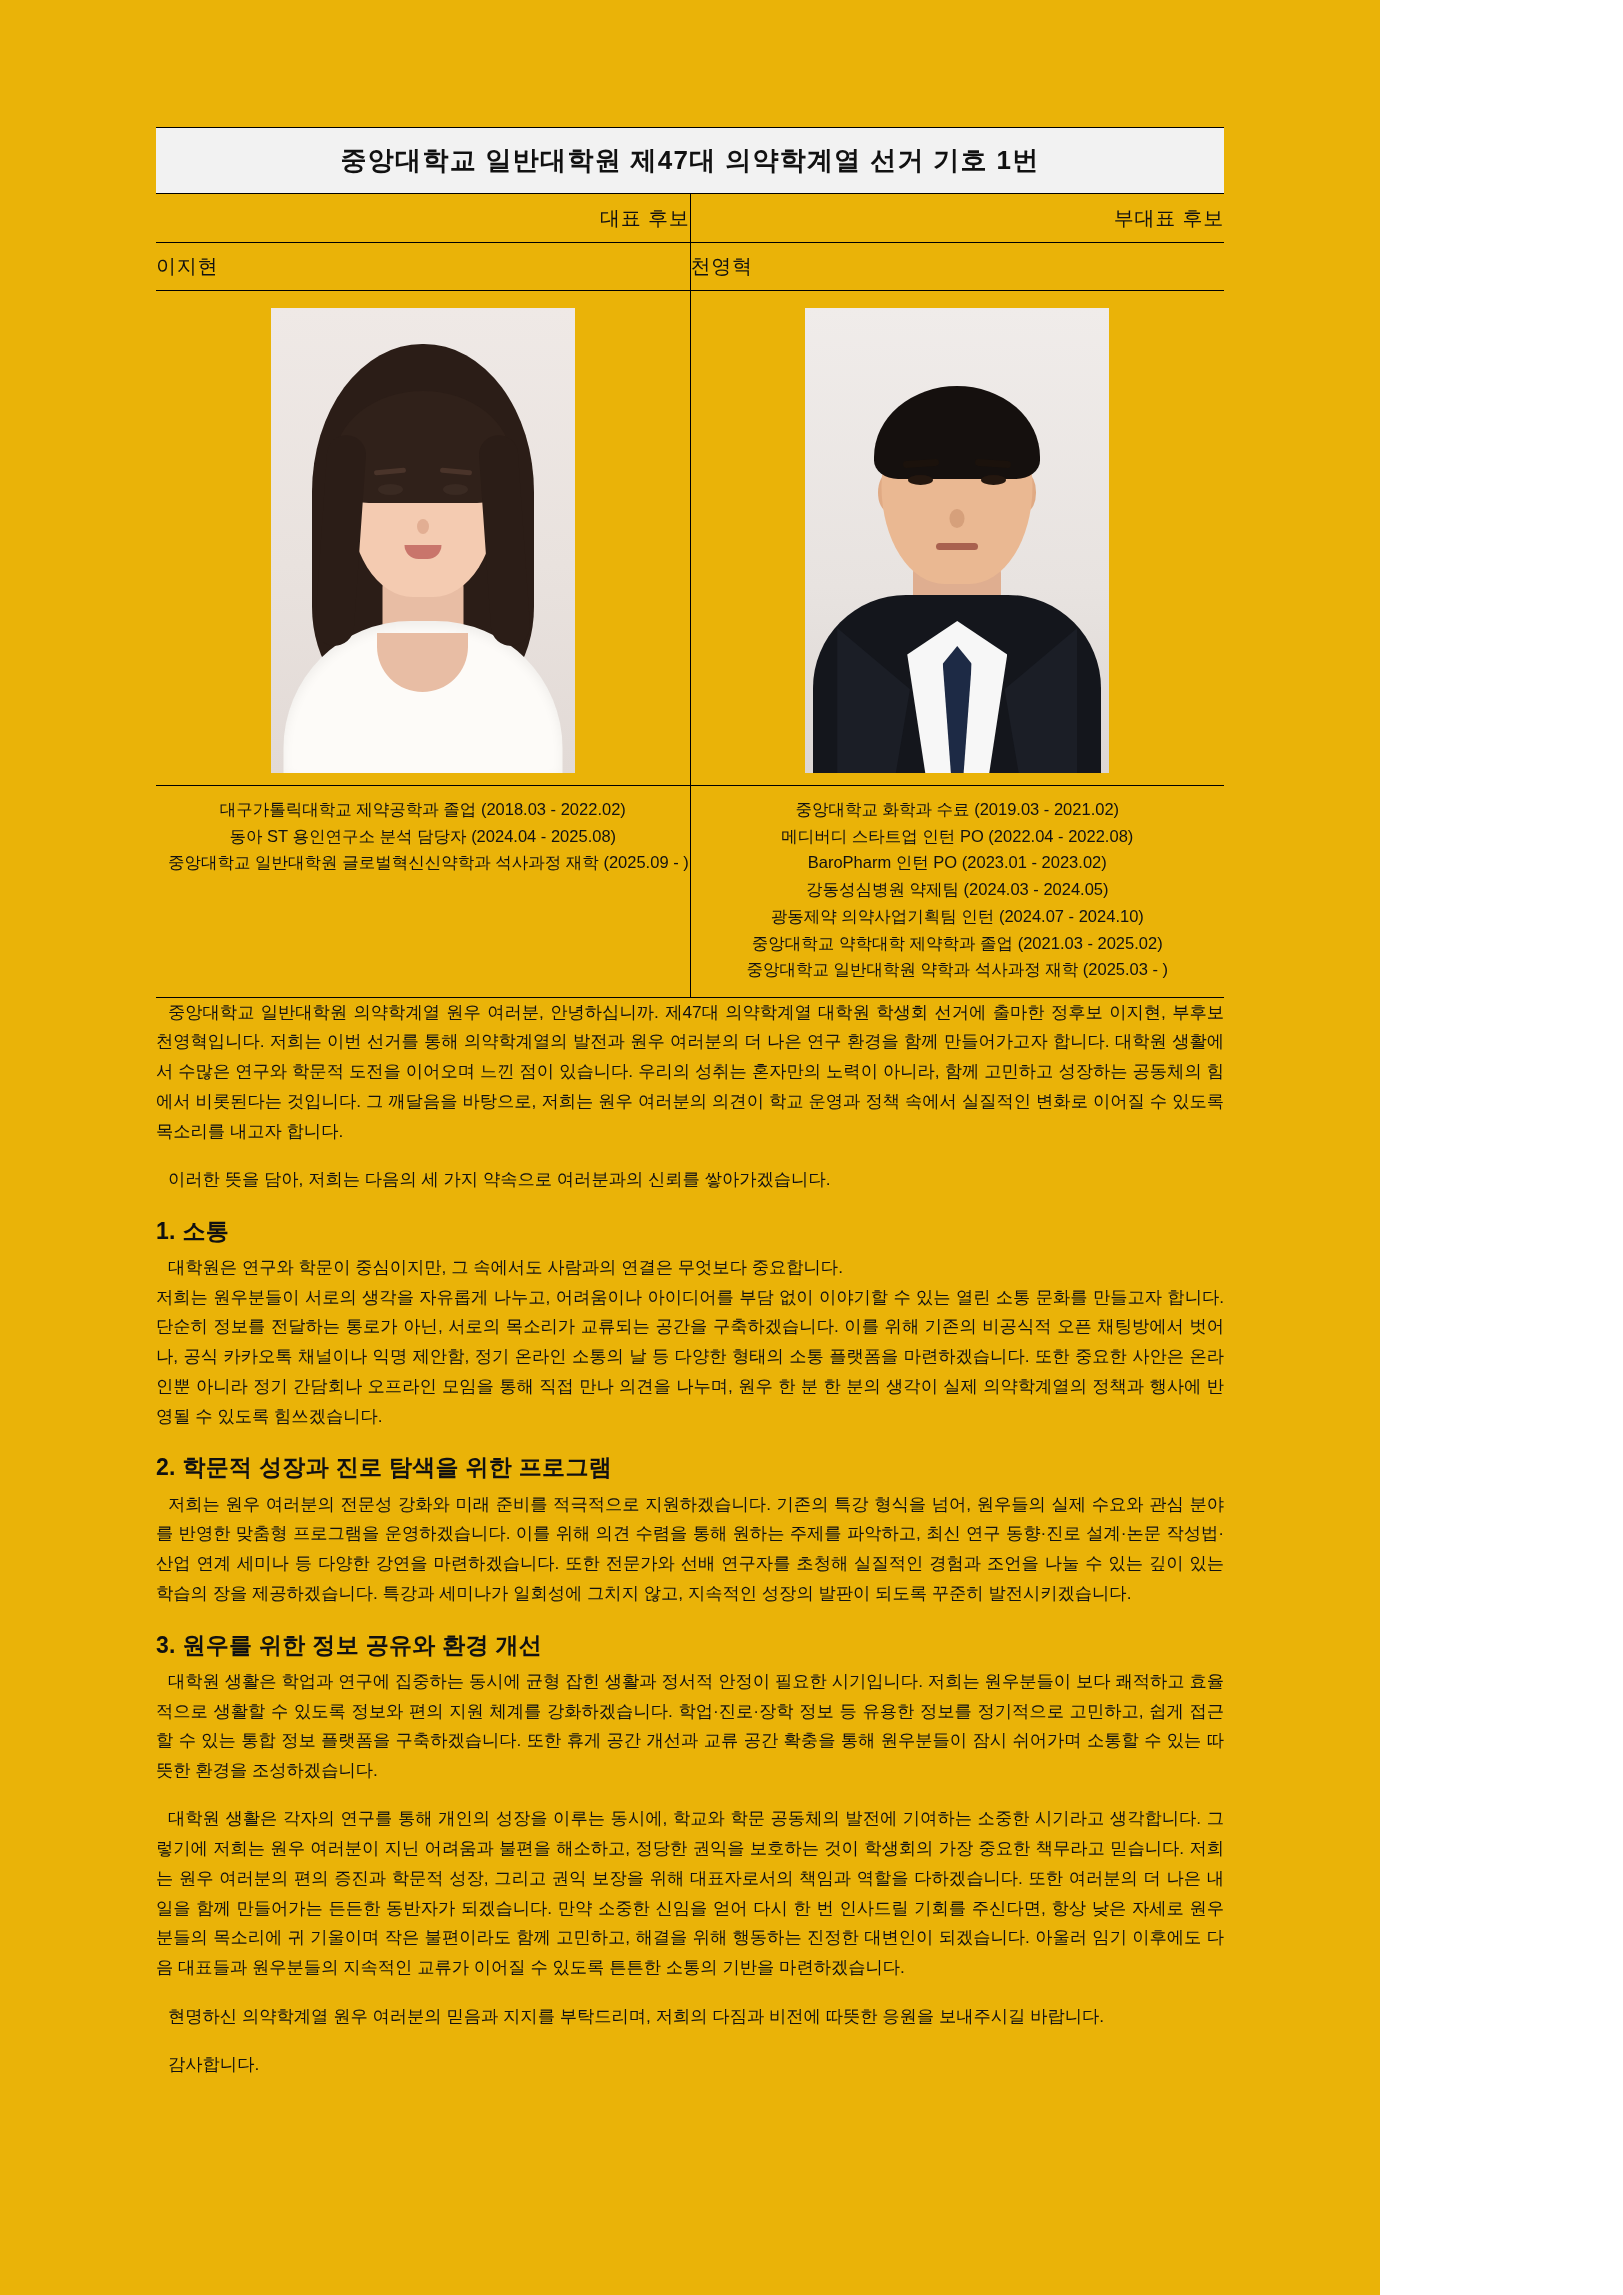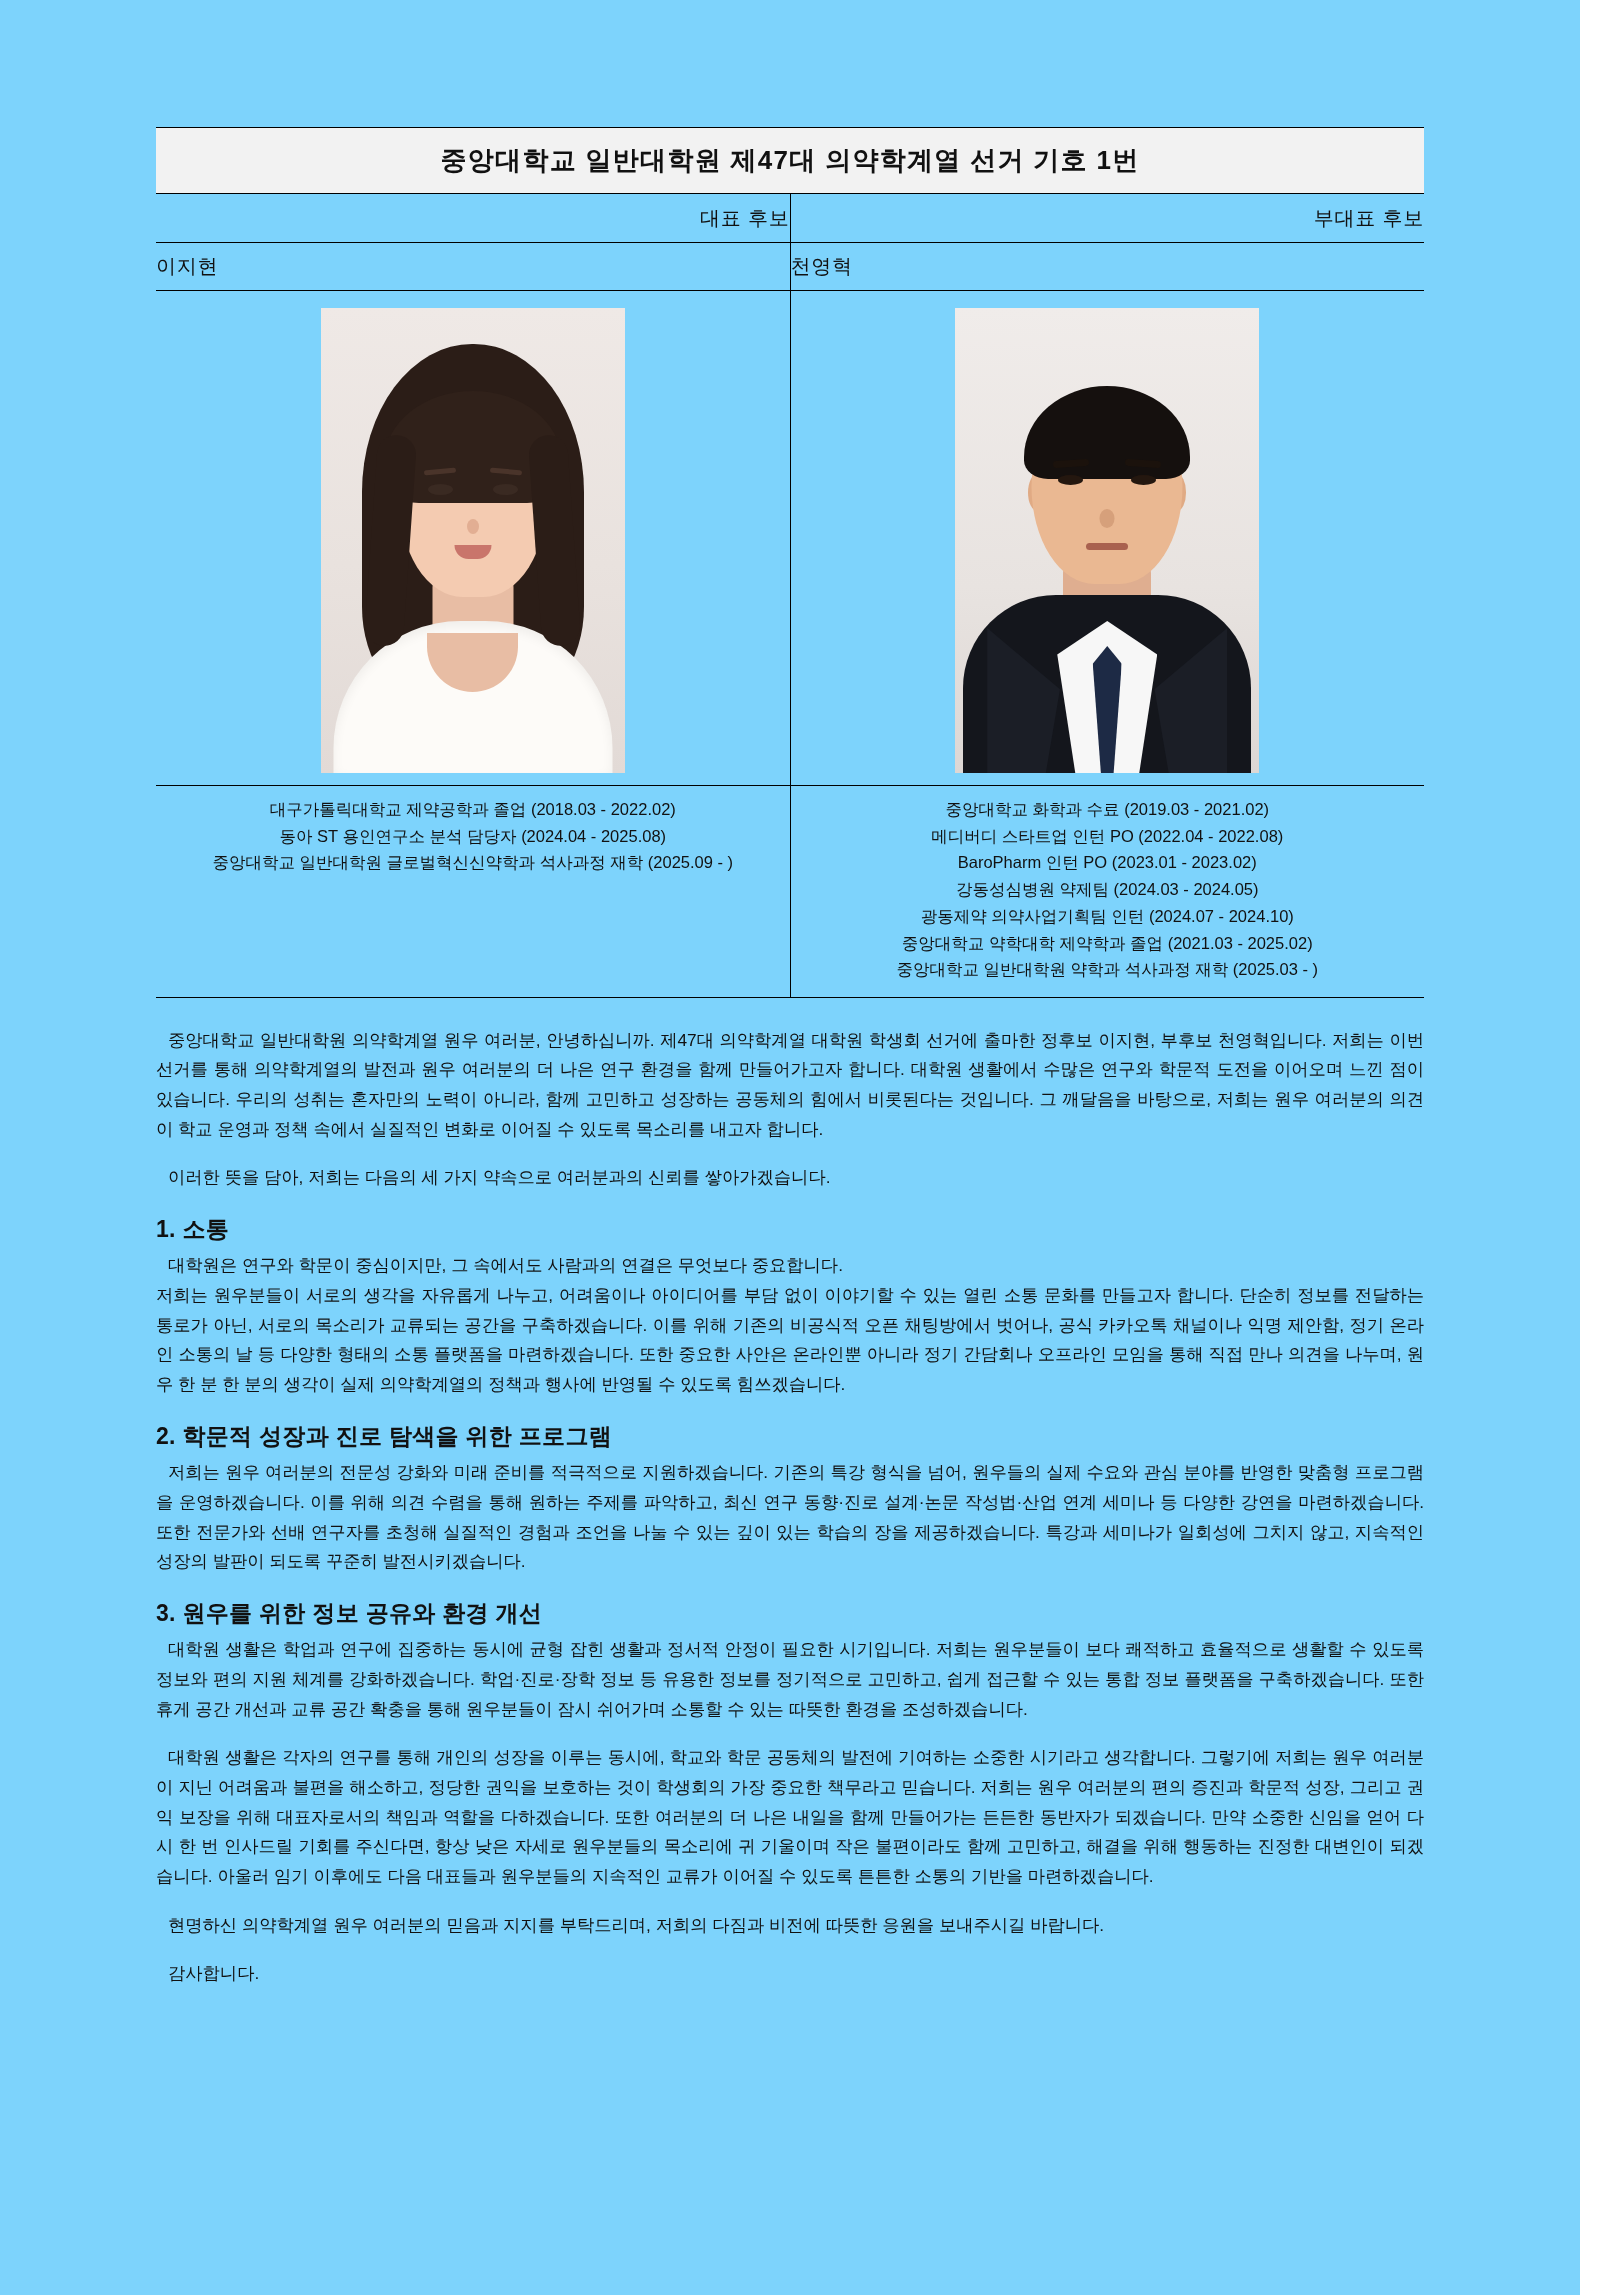--- a/index.html
+++ b/index.html
@@ -7,25 +7,25 @@
     padding: 0;
     background: #ffffff;
   }
   body {
     width: 1624px;
     min-height: 2295px;
     font-family: "Liberation Sans", sans-serif;
     color: #111;
   }
   .page {
-    width: 1580px;
+    width: 1380px;
     min-height: 2295px;
     box-sizing: border-box;
     padding: 127px 156px 34px 156px;
-    background: #7dd3fc;
+    background: #eab308;
   }
 
   
   .poster-table {
     width: 100%;
     border-collapse: collapse;
     table-layout: fixed;
   }
   .title-cell {
     border-top: 1.7px solid #000;
@@ -296,21 +296,21 @@
     left: 50%; top: 235px;
     transform: translateX(-50%);
     width: 42px; height: 6.8px;
     background: #a9614f;
     border-radius: 5px;
     z-index: 7;
   }
 
   
   .body-text {
-    margin-top: 28px;
+    margin-top: 0;
     font-size: 17.3px;
     line-height: 1.72;
     text-align: justify;
     text-justify: inter-character;
   }
   .body-text p {
     margin: 0 0 0 0;
     text-indent: 12px;
   }
   .body-text p.spaced { margin-top: 18.6px; }

